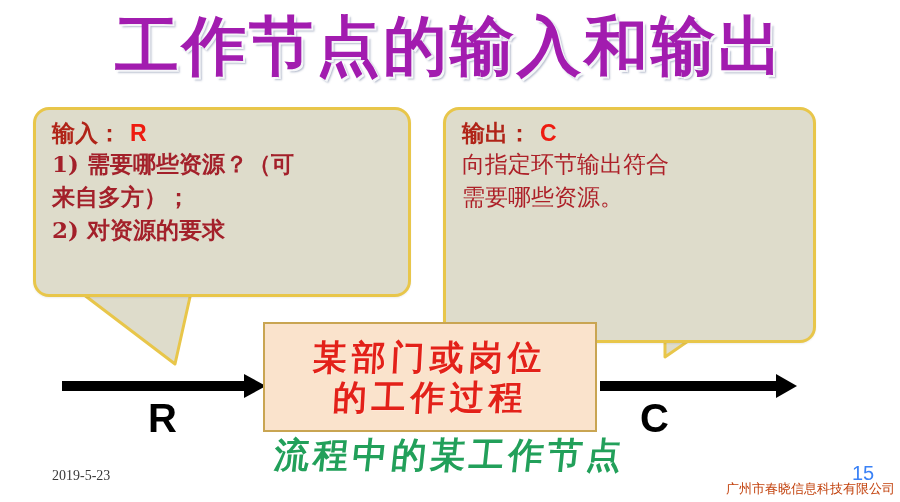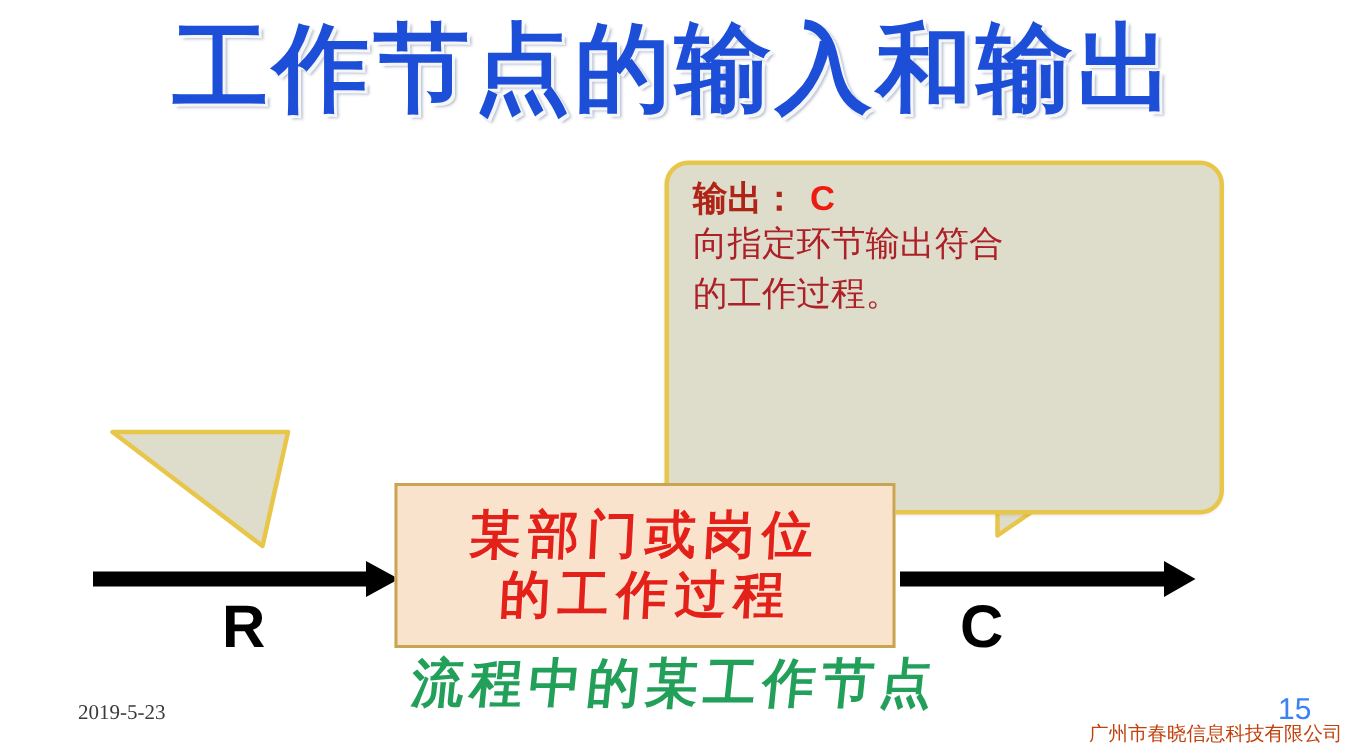--- a/index.html
+++ b/index.html
@@ -23,21 +23,21 @@
     position: absolute;
     left: 0;
     top: 8px;
     width: 900px;
     text-align: center;
     font-family: "DejaVu Serif", "Liberation Serif", serif;
     font-size: 64px;
     line-height: 1.18;
     letter-spacing: 3px;
     font-weight: 700;
-    color: #1d4ed8;
+    color: #a21caf;
     text-shadow: 2px 2px 0 rgba(255,255,255,0.85),
                  3px 3px 2px rgba(40,60,110,0.35);
     white-space: nowrap;
   }
 
   
   .bubble {
     position: absolute;
     background: #dedccb;
     border: 3px solid #e8c64a;
@@ -185,28 +185,38 @@
       <line x1="62" y1="386" x2="244" y2="386" stroke="#000000" stroke-width="10"></line>
       <polygon points="244,374 266,386 244,398" fill="#000000"></polygon>
     </g>
 
     <g>
       <line x1="600" y1="386" x2="776" y2="386" stroke="#000000" stroke-width="10"></line>
       <polygon points="776,374 797,386 776,398" fill="#000000"></polygon>
     </g>
   </svg>
 
+  <div class="bubble" id="bubble-input">
+    <div class="bubble-body">
+      <div class="bubble-head">
+        <span>输入：</span><span class="mark">R</span>
+      </div>
+      <div class="bubble-text bold">1) 需要哪些资源？（可</div>
+      <div class="bubble-text bold">来自多方）；</div>
+      <div class="bubble-text bold">2) 对资源的要求</div>
+    </div>
+  </div>
 
   <div class="bubble" id="bubble-output">
     <div class="bubble-body">
       <div class="bubble-head">
         <span>输出：</span><span class="mark">C</span>
       </div>
       <div class="bubble-text light">向指定环节输出符合</div>
-      <div class="bubble-text light">的工作过程。</div>
+      <div class="bubble-text light">需要哪些资源。</div>
     </div>
   </div>
 
   <div id="process-box">
     <div class="process-line">某部门或岗位</div>
     <div class="process-line">的工作过程</div>
   </div>
 
   <div class="arrow-label" id="label-r">R</div>
   <div class="arrow-label" id="label-c">C</div>

